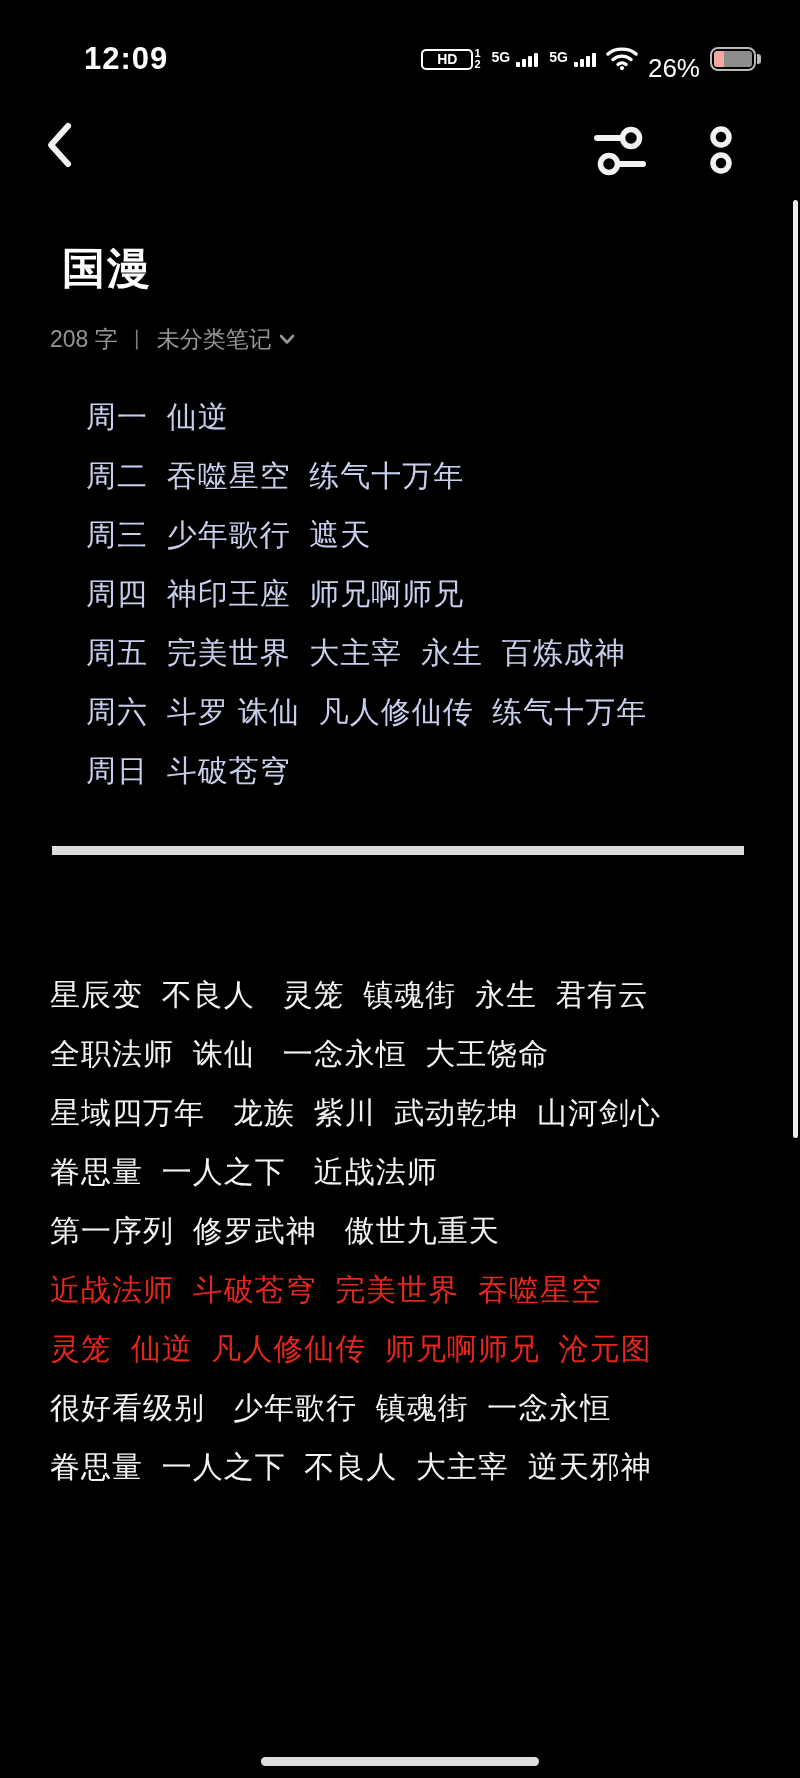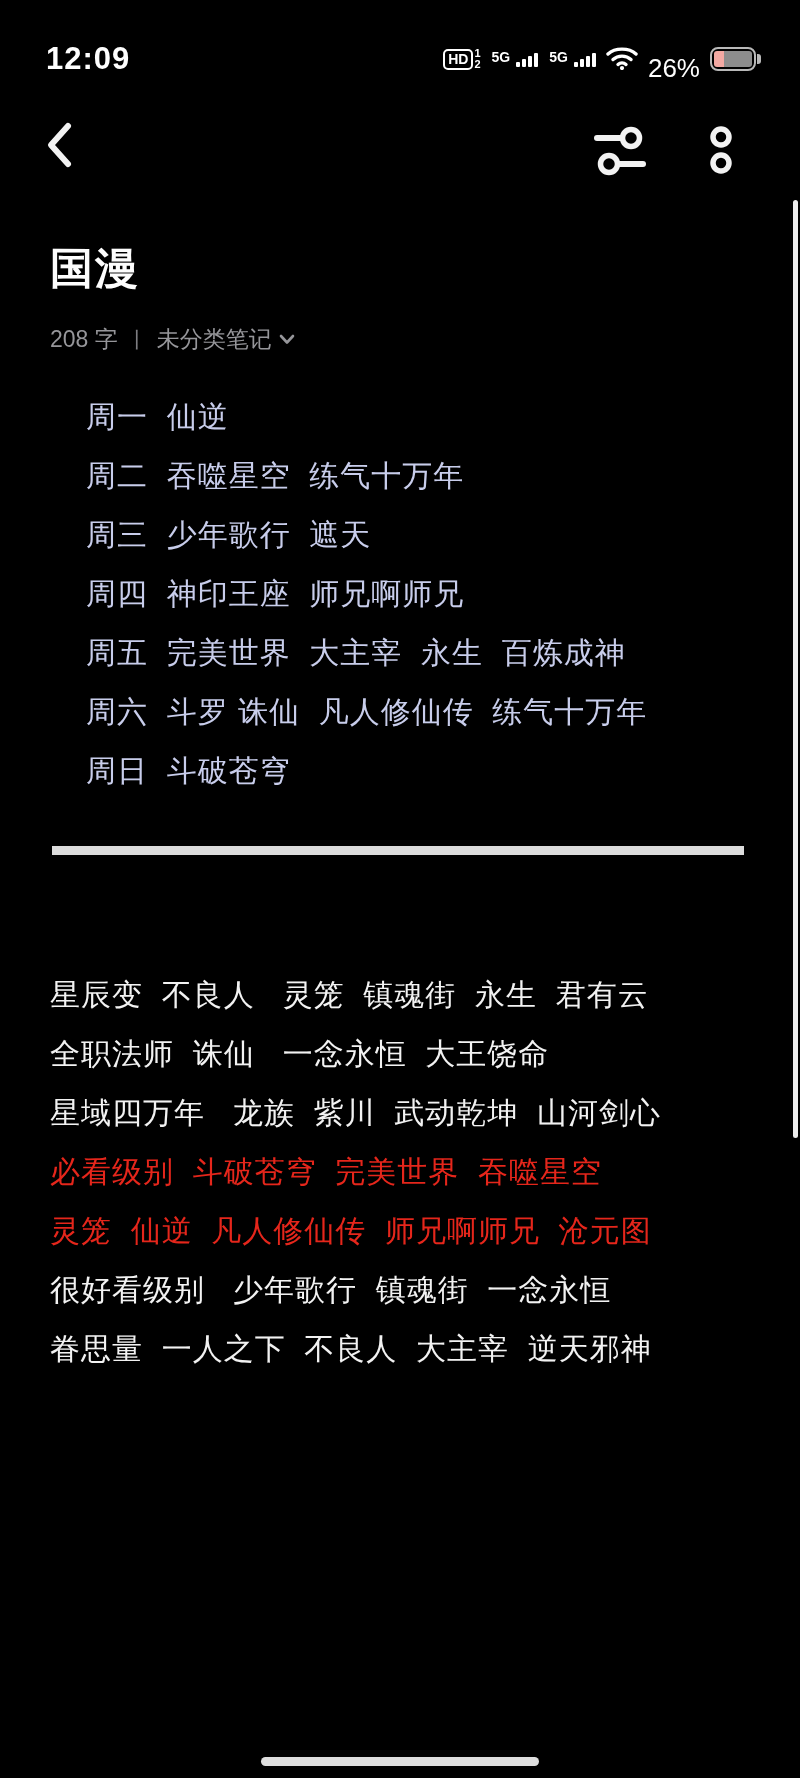--- a/index.html
+++ b/index.html
@@ -5,46 +5,46 @@
   * { margin:0; padding:0; box-sizing:border-box; }
   html,body { background:#000; }
   .screen {
     position:relative; width:800px; height:1778px; background:#000;
     overflow:hidden; font-family:"Liberation Sans","DejaVu Sans",sans-serif;
     color:#fff;
   }
   
   .status-bar{ position:absolute; top:36px; left:46px; right:44px; height:46px;
     display:flex; justify-content:space-between; align-items:center; }
-  .time{ font-size:31px; font-weight:600; letter-spacing:1px; color:#fdfdfd; }
+  .time{ font-size:31px; font-weight:600; letter-spacing:1px; color:#fdfdfd;margin-left:38px; }
   .status-right{ display:flex; align-items:center; gap:10px; }
   .hd-badge{ display:flex; align-items:center; }
   .hd-box{ border:2.5px solid #fff; border-radius:5px; font-size:14px; font-weight:800;
-    padding:1px 3px; line-height:15px; color:#fff; }
+    padding:1px 14px; line-height:15px; color:#fff; }
   .hd-sims{ display:flex; flex-direction:column; font-size:11px; font-weight:700;
     line-height:11px; margin-left:1px; color:#fff; }
   .sig{ display:flex; flex-direction:row; align-items:flex-start; }
   .sig-label{ font-size:14px; font-weight:700; line-height:13px; margin-left:1px; }
   .bars{ display:flex; align-items:flex-end; gap:2px; margin-top:2px; margin-left:6px; }
   .bars i{ display:block; width:4px; background:#fff; border-radius:1px; }
   .b1{height:5px;} .b2{height:8px;} .b3{height:11px;} .b4{height:14px;}
   .battery-pct{ font-size:26px; color:#fdfdfd;margin-top:19px; }
   .battery{ position:relative; width:46px; height:24px; border:2.5px solid #b9b9b9;
     border-radius:8px; padding:2px; display:flex; }
   .battery-fill{ width:26%; height:100%; background:#f3a9a3; border-radius:3px 0 0 3px; }
   .battery-rest{ flex:1; height:100%; background:#8d8d8d; border-radius:0 3px 3px 0; }
   .battery-cap{ position:absolute; right:-7px; top:50%; transform:translateY(-50%);
     width:4px; height:10px; background:#b9b9b9; border-radius:0 3px 3px 0; }
   
   .nav-icon{ position:absolute; cursor:pointer; }
   .back-btn{ left:44px; top:120px; }
   .tune-btn{ left:594px; top:124px; }
   .more-btn{ left:708px; top:124px; }
   
-  .note-title{ position:absolute; left:50px; top:240px; font-size:43px; font-weight:700;
+  .note-title{ position:absolute; left:62px; top:240px; font-size:43px; font-weight:700;
     color:#fdfdfd; letter-spacing:2px; }
   .note-meta{ position:absolute; left:50px; top:324px; display:flex; align-items:center;
     gap:9px; font-size:23px; color:#96969a;text-align:right; }
   .meta-sep{ color:#7d7d81; font-size:21px; }
   .category-select{ display:flex; align-items:center; gap:7px; cursor:pointer; }
   .note-body{ position:absolute; left:50px; top:388px; right:10px; }
   .line{ height:59px; display:flex; align-items:center; font-size:30px;
     white-space:pre; letter-spacing:1px; }
   .schedule{ color:#c8cdeb;margin-left:36px; }
   .divider{ position:absolute; left:52px; top:846px; width:692px; height:9px;
@@ -149,21 +149,23 @@
     <div class="line schedule">周六  斗罗 诛仙  凡人修仙传  练气十万年</div>
     <div class="line schedule">周日  斗破苍穹</div>
   </div>
 
   <div class="divider"></div>
 
   <div class="note-body2">
     <div class="line white">星辰变  不良人   灵笼  镇魂街  永生  君有云</div>
     <div class="line white">全职法师  诛仙   一念永恒  大王饶命</div>
     <div class="line white">星域四万年   龙族  紫川  武动乾坤  山河剑心</div>
-    <div class="line red">必看级别  斗破苍穹  完美世界  吞噬星空</div>
+    <div class="line white">眷思量  一人之下   近战法师</div>
+    <div class="line white">第一序列  修罗武神   傲世九重天</div>
+    <div class="line red">近战法师  斗破苍穹  完美世界  吞噬星空</div>
     <div class="line red">灵笼  仙逆  凡人修仙传  师兄啊师兄  沧元图</div>
     <div class="line white">很好看级别   少年歌行  镇魂街  一念永恒</div>
     <div class="line white">眷思量  一人之下  不良人  大主宰  逆天邪神</div>
   </div>
 
   <div class="scrollbar"></div>
   <div class="home-indicator"></div>
 
 </div>
 

